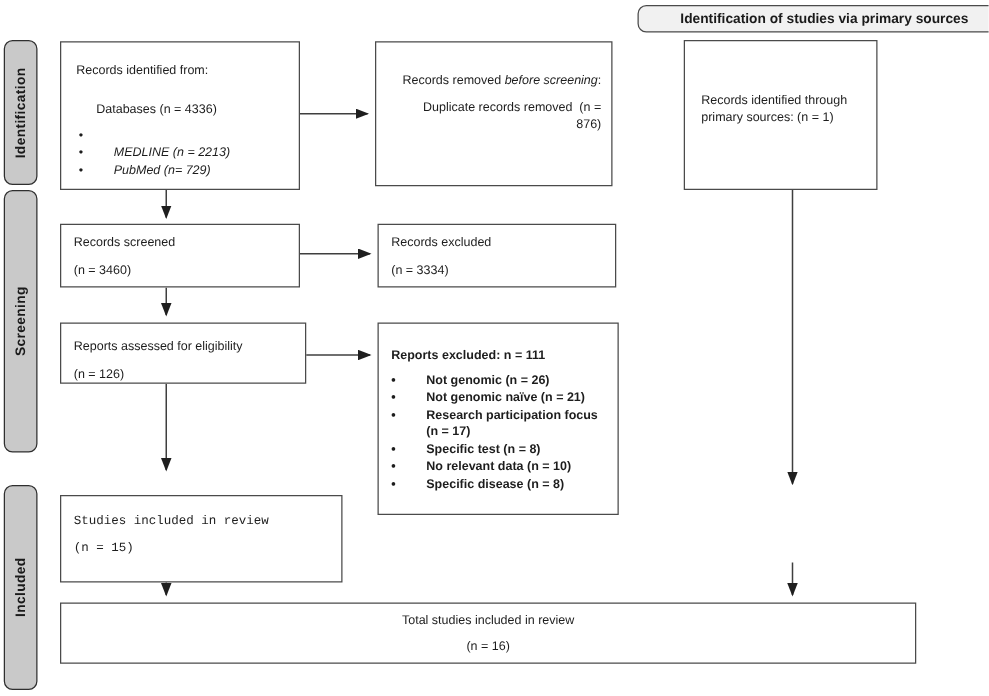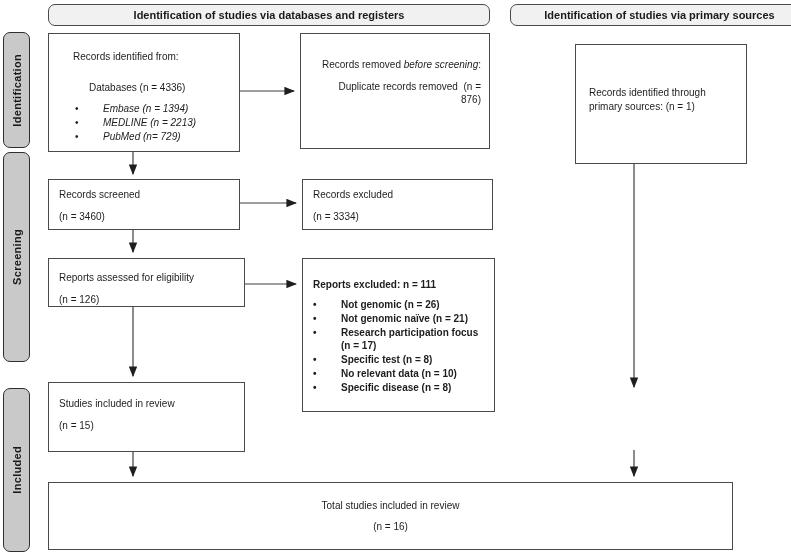--- a/index.html
+++ b/index.html
@@ -49,21 +49,21 @@
     position: absolute;
     background: #ffffff;
     border: 1.5px solid #4a4a4a;
     font-size: 10px;
     line-height: 13px;
     color: #1d1d1d;
   }
   .prewrap { white-space: pre-wrap; }
   .italic { font-style: italic; }
 
-  .box-db { padding: 16px 6px 0 24px; }
+  .box-db { padding: 16px 6px 0 12px; }
   .box-db .db-sub { margin-top: 18px; padding-left: 16px; }
   .box-db .bullets { margin-top: 8px; }
 
   .brow { display: flex; margin-bottom: 1px; }
   .brow .dot { flex: none; }
   .box-db .dot { margin-left: 2px; width: 28px; }
   .brow .btext { flex: 1; padding-right: 2px; }
 
   .box-removed { padding: 24px 8px 0 10px; text-align: right; }
   .box-removed .detail { margin-top: 9px; padding-left: 20px; }
@@ -105,60 +105,58 @@
     <line x1="133" y1="152" x2="133" y2="174" stroke="#3f3f3f" stroke-width="1.2" marker-end="url(#ah)"></line>
     <line x1="240" y1="203" x2="296" y2="203" stroke="#3f3f3f" stroke-width="1.2" marker-end="url(#ah)"></line>
     <line x1="133" y1="230" x2="133" y2="252" stroke="#3f3f3f" stroke-width="1.2" marker-end="url(#ah)"></line>
     <line x1="240" y1="284" x2="296" y2="284" stroke="#3f3f3f" stroke-width="1.2" marker-end="url(#ah)"></line>
     <line x1="133" y1="307" x2="133" y2="376" stroke="#3f3f3f" stroke-width="1.2" marker-end="url(#ah)"></line>
     <line x1="133" y1="452" x2="133" y2="476" stroke="#3f3f3f" stroke-width="1.2" marker-end="url(#ah)"></line>
     <line x1="634" y1="152" x2="634" y2="387" stroke="#3f3f3f" stroke-width="1.2" marker-end="url(#ah)"></line>
     <line x1="634" y1="450" x2="634" y2="476" stroke="#3f3f3f" stroke-width="1.2" marker-end="url(#ah)"></line>
   </svg>
 
-  <div class="hdr" style="left:48px; top:4px; width:442px; height:22px;">Identification of studies via databases and registers</div>
   <div class="hdr" style="left:510px; top:4px; width:299px; height:22px;">Identification of studies via primary sources</div>
 
   <div class="stage" style="left:3px; top:32px; width:27px; height:116px;">
     <span>Identification</span>
   </div>
   <div class="stage" style="left:3px; top:152px; width:27px; height:210px;">
     <span>Screening</span>
   </div>
   <div class="stage" style="left:3px; top:388px; width:27px; height:164px;">
     <span>Included</span>
   </div>
 
   <div class="box box-db" style="left:48px; top:33px; width:192px; height:119px;">
     <div class="db-title">Records identified from:</div>
     <div class="db-sub">Databases (n = 4336)</div>
     <div class="bullets">
       <div class="brow">
         <span class="dot">•</span>
-        <span class="btext italic">Embase (n = 1394)</span>
       </div>
       <div class="brow">
         <span class="dot">•</span>
         <span class="btext italic">MEDLINE (n = 2213)</span>
       </div>
       <div class="brow">
         <span class="dot">•</span>
         <span class="btext italic">PubMed (n= 729)</span>
       </div>
     </div>
   </div>
 
   <div class="box box-removed" style="left:300px; top:33px; width:190px; height:116px;">
     <div>
       <span>Records removed </span><i>before screening</i><span>:</span>
     </div>
     <div class="detail prewrap">Duplicate records removed  (n = 876)</div>
   </div>
 
-  <div class="box box-primary" style="left:547px; top:44px; width:172px; height:120px;margin-left:28px;">
+  <div class="box box-primary" style="left:547px; top:32px; width:155px; height:120px;">
     <div>Records identified through primary sources: (n = 1)</div>
   </div>
 
   <div class="box box2" style="left:48px; top:179px; width:192px; height:51px;">
     <div>Records screened</div>
     <div class="t2">(n = 3460)</div>
   </div>
 
   <div class="box box2" style="left:302px; top:179px; width:191px; height:51px;">
     <div>Records excluded</div>
@@ -193,24 +191,24 @@
         <span class="dot">•</span>
         <span class="btext">No relevant data (n = 10)</span>
       </div>
       <div class="brow">
         <span class="dot">•</span>
         <span class="btext">Specific disease (n = 8)</span>
       </div>
     </div>
   </div>
 
-  <div class="box box2 pt14" style="left:48px; top:382px; width:197px; height:70px;">
+  <div class="box box2 pt14" style="left:48px; top:396px; width:226px; height:70px;font-family:Liberation Mono, monospace;">
     <div>Studies included in review</div>
     <div class="t2">(n = 15)</div>
   </div>
 
 
-  <div class="box box-total" style="left:48px; top:482px; width:685px; height:68px;">
+  <div class="box box-total" style="left:48px; top:482px; width:685px; height:49px;">
     <div>Total studies included in review</div>
     <div>(n = 16)</div>
   </div>
 
 </div>
 
 </body></html>

